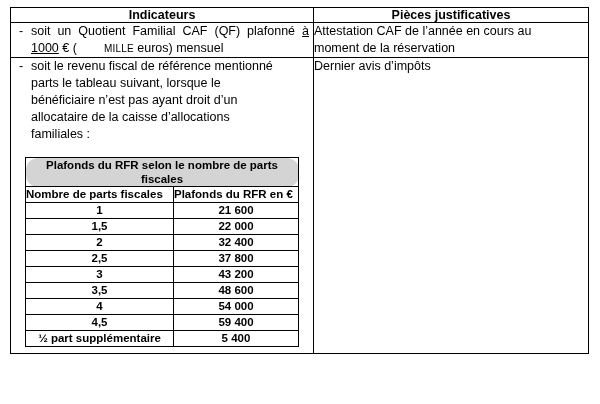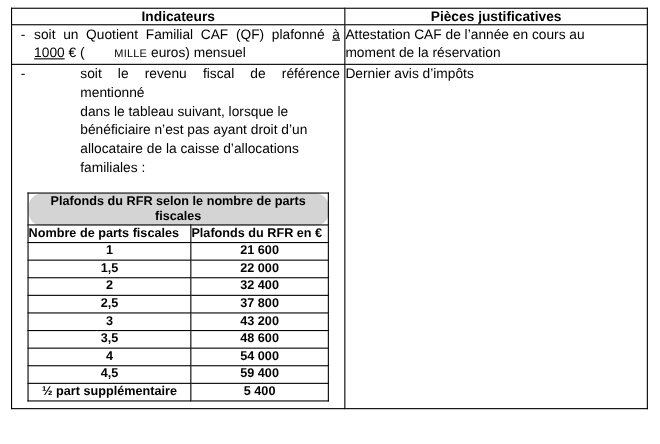--- a/index.html
+++ b/index.html
@@ -69,21 +69,20 @@
     font-size: 12.5px;
     line-height: 17px;
     text-align: justify;
     text-justify: inter-word;
     padding-right: 4px;
   }
   .bullet-text.justify-all > .jline {
     display: block;
     text-align: justify;
     text-justify: inter-word;
-    margin-left: 42px;
   }
   .u { text-decoration: underline; }
   .smallcaps {
     font-size: 10px;
     letter-spacing: .2px;
     padding-left: 27px;
   }
 
   
   .pie-cell {
@@ -180,21 +179,21 @@
           </div>
         </td>
       </tr>
 
       <tr>
         <td class="ind-cell">
           <div class="bullet-row">
             <div class="dash">-</div>
             <div class="bullet-text justify-all">
               <span class="jline">soit le revenu fiscal de référence mentionné</span>
-              <span class="jline">dans le tableau suivant, lorsque le</span>
+              <span class="jline">parts le tableau suivant, lorsque le</span>
               <span class="jline">bénéficiaire n’est pas ayant droit d’un</span>
               <span class="jline">allocataire de la caisse d’allocations</span>
               <span class="jline" style="text-align:left">familiales :</span>
             </div>
           </div>
 
           <div class="rfr-wrap">
             <table class="rfr-table">
               <colgroup>
                 <col class="rfr-c1">

